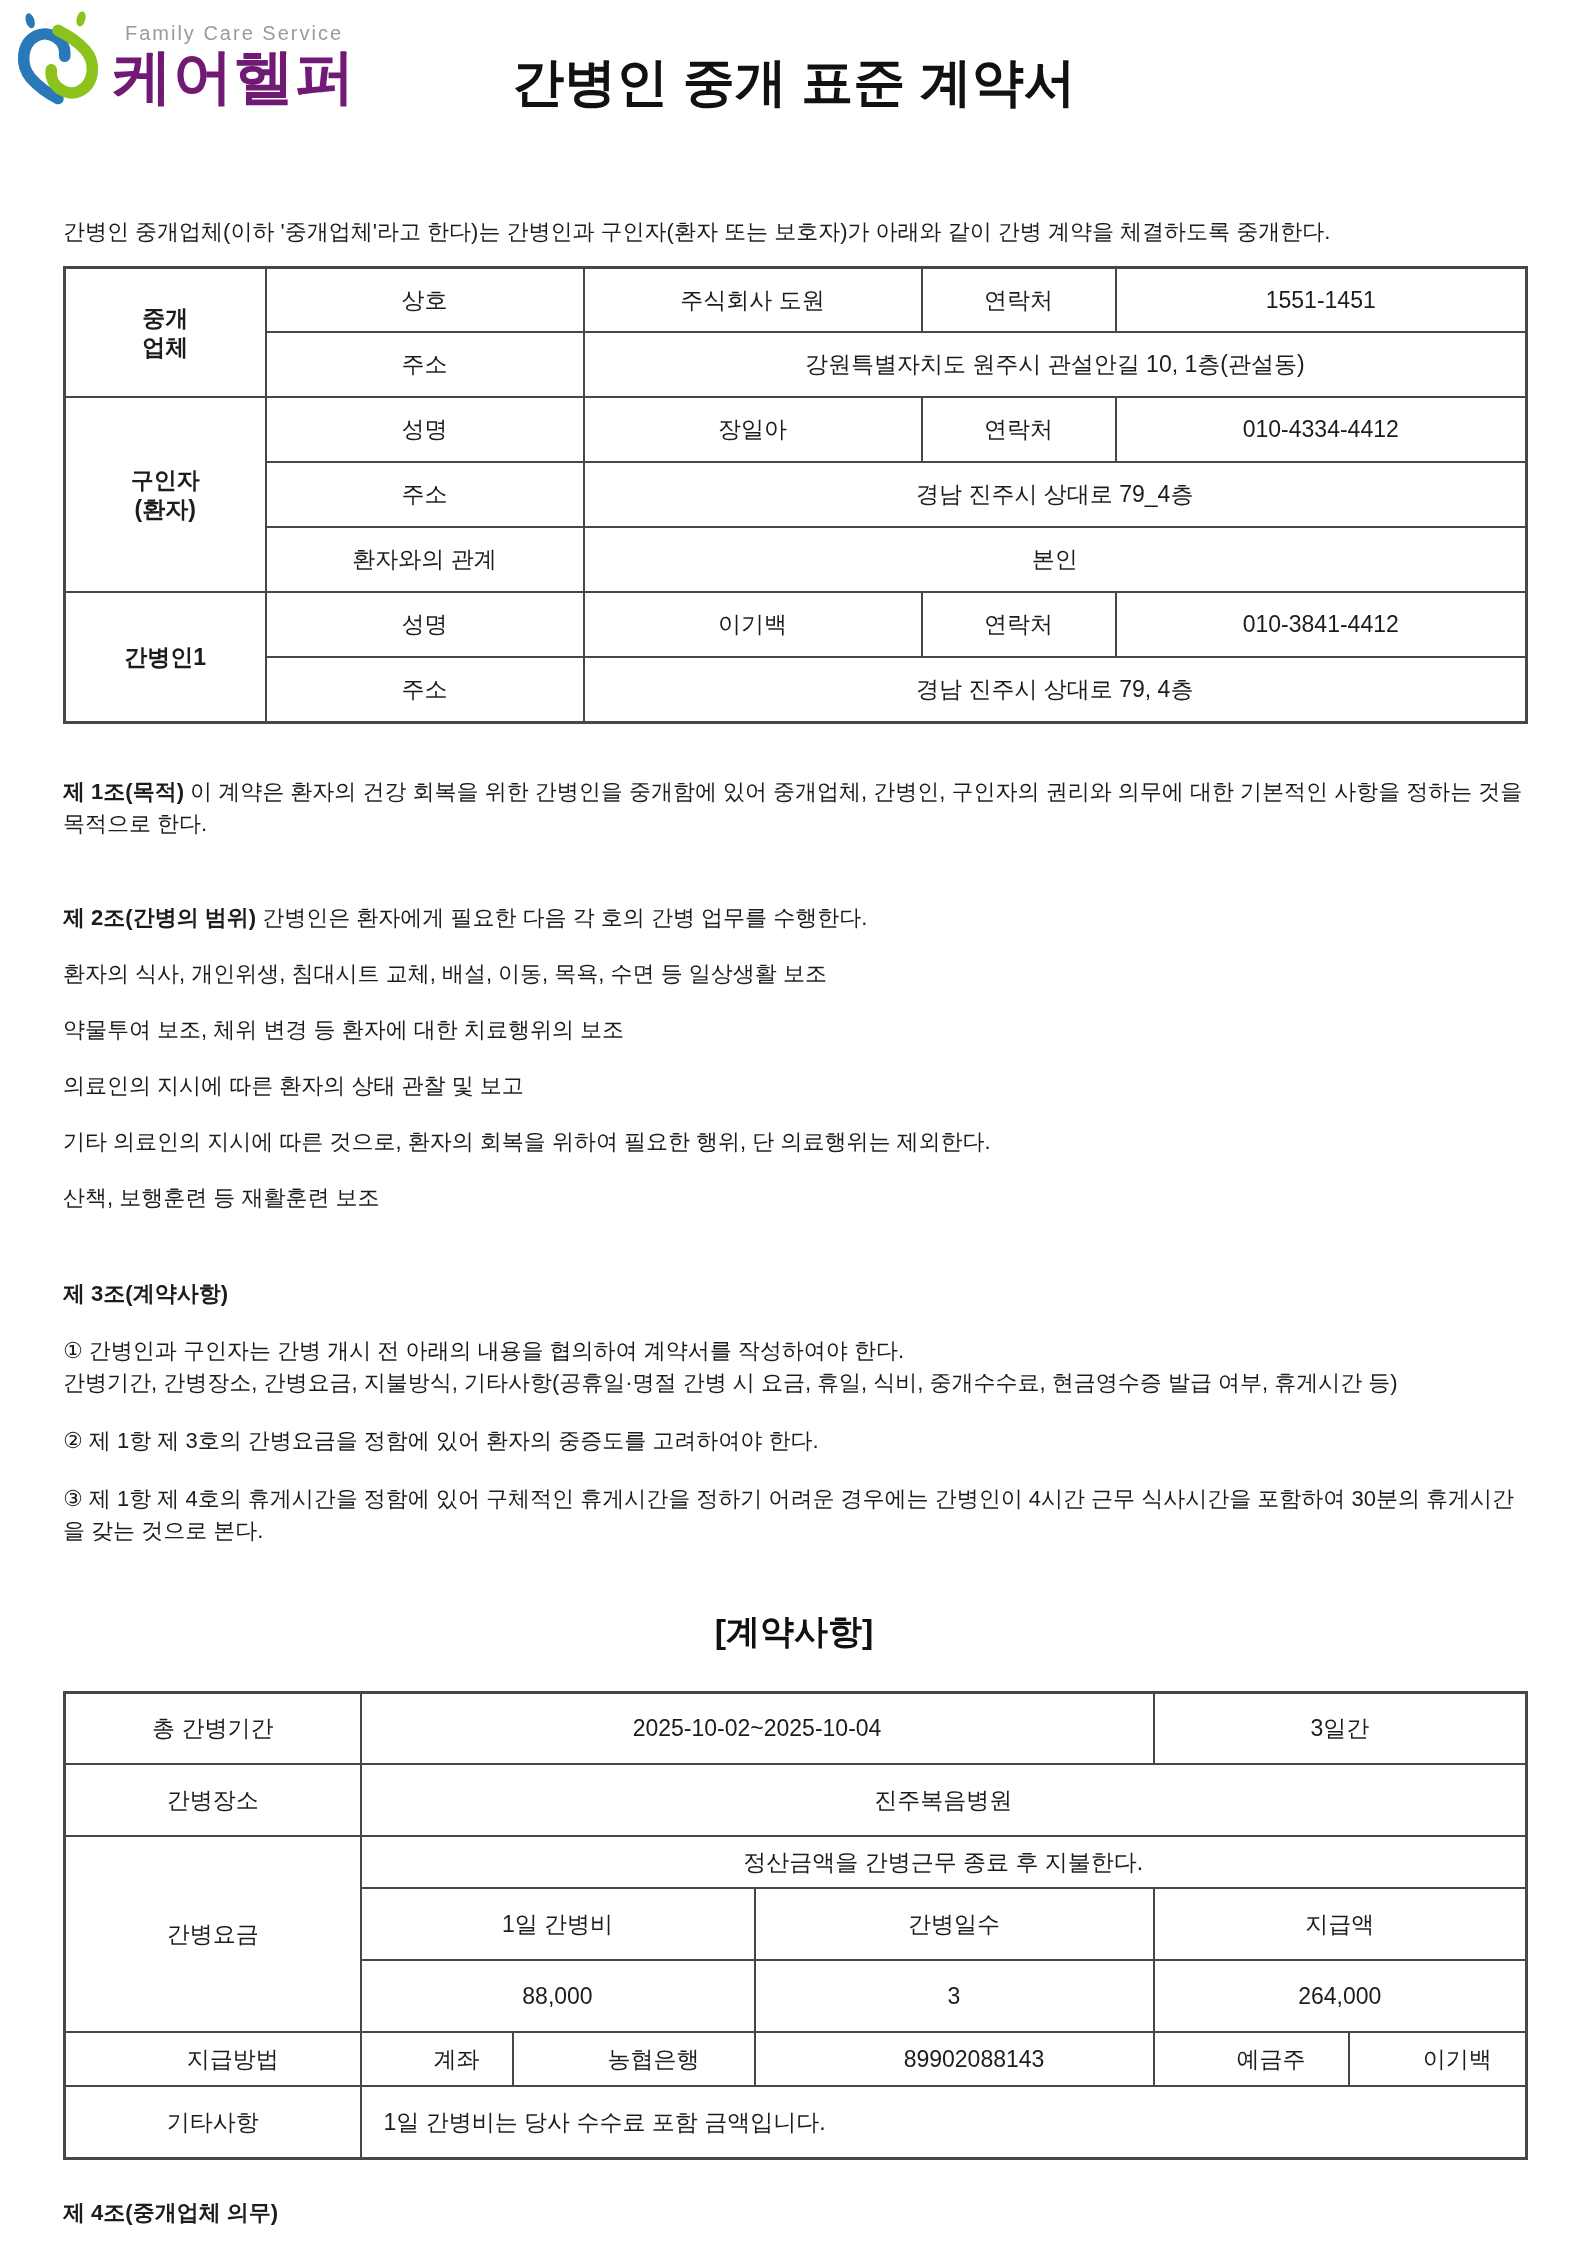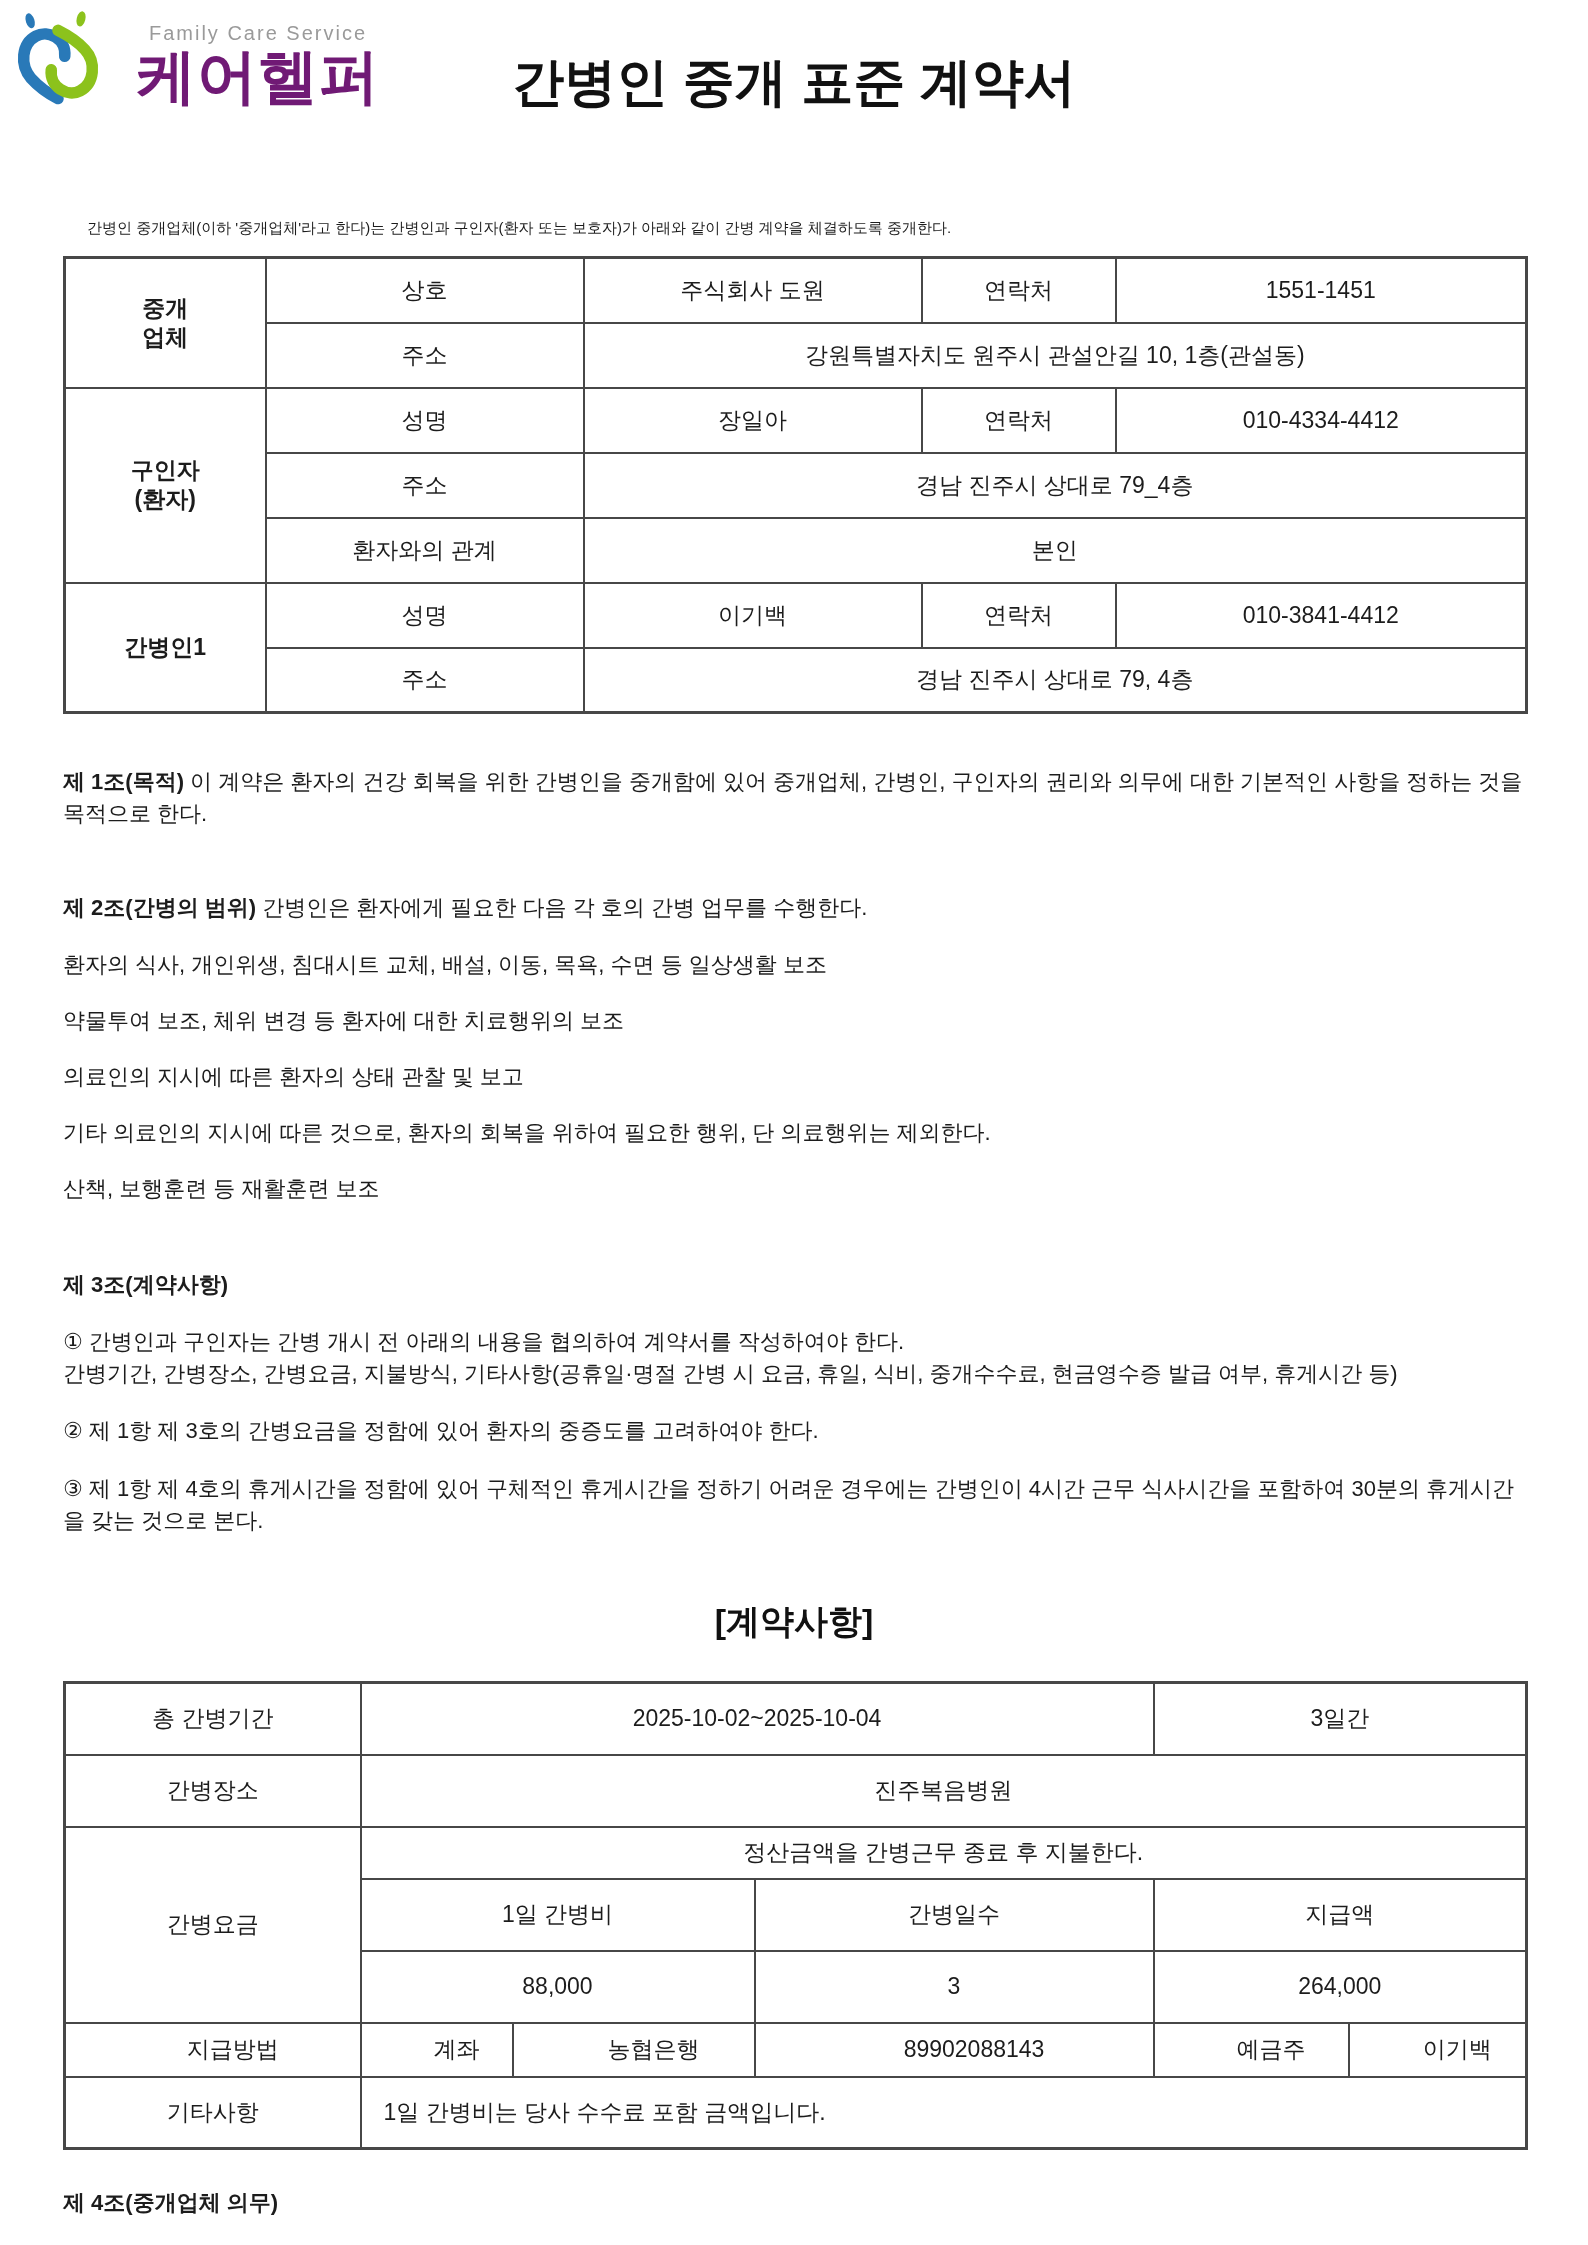--- a/index.html
+++ b/index.html
@@ -8,38 +8,38 @@
     width: 1588px;
     min-height: 2245px;
     font-family: "Liberation Sans", "DejaVu Sans", sans-serif;
     color: #1c1c1c;
     position: relative;
   }
   .page { width: 1588px; min-height: 2245px; position: relative; }
 
   
   .header { position: relative; height: 185px; }
-  .logo { position: absolute; left: 10px; top: 8px; display: flex; align-items: flex-start; gap: 24px; }
+  .logo { position: absolute; left: 10px; top: 8px; display: flex; align-items: flex-start; }
   .logo-mark { width: 96px; height: 112px; }
   .logo-text { margin-left: 6px; margin-top: 14px; }
   .logo-tagline {
     color: #9a9a9a; font-size: 20px; letter-spacing: 2px;
     text-align: center; font-weight: 500; margin-bottom: 2px;
   }
   .logo-brand {
     color: #701a75; font-size: 60px; font-weight: 800; letter-spacing: 1px; line-height: 1;
   }
   .doc-title {
     text-align: center; font-size: 52px; font-weight: 800;
     padding-top: 48px; letter-spacing: 0px; color: #111;
   }
 
   
   .content { padding: 0 63px; }
-  .intro { font-size: 15px; margin-top: 32px; line-height: 1.4; margin-left: 24px; }
+  .intro { font-size: 22px; margin-top: 32px; line-height: 1.4; }
 
   table { border-collapse: collapse; width: 1462px; table-layout: fixed; }
   table, th, td { border: 2px solid #474747; }
   table { border-width: 3px; }
   td { font-size: 23px; text-align: center; vertical-align: middle; padding: 6px 8px; }
   td.lbl { font-weight: normal; }
   .t1 { margin-top: 18px; }
   .t1 td { height: 65px; }
   .grp-label { font-weight: bold; line-height: 1.25; }
 

